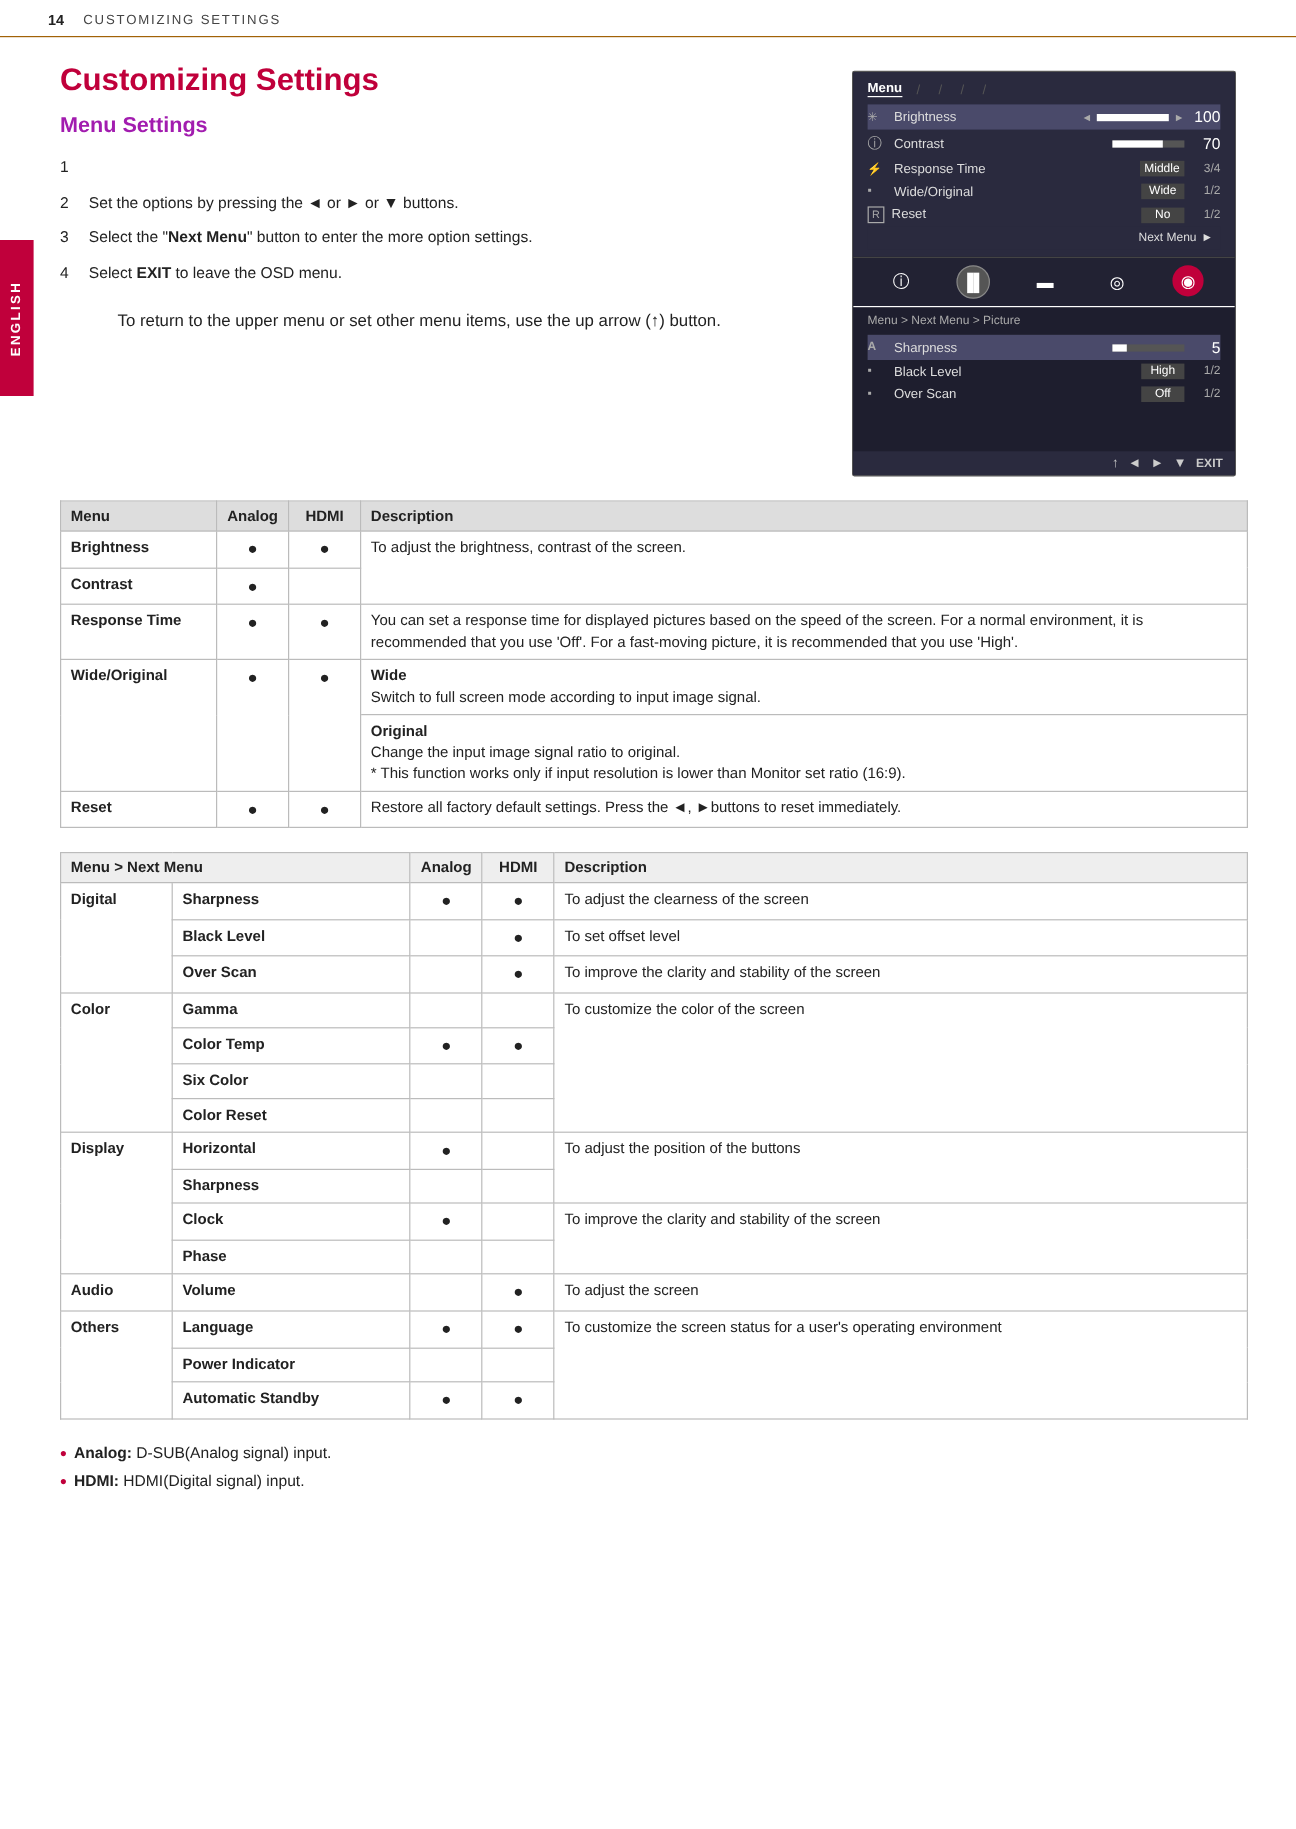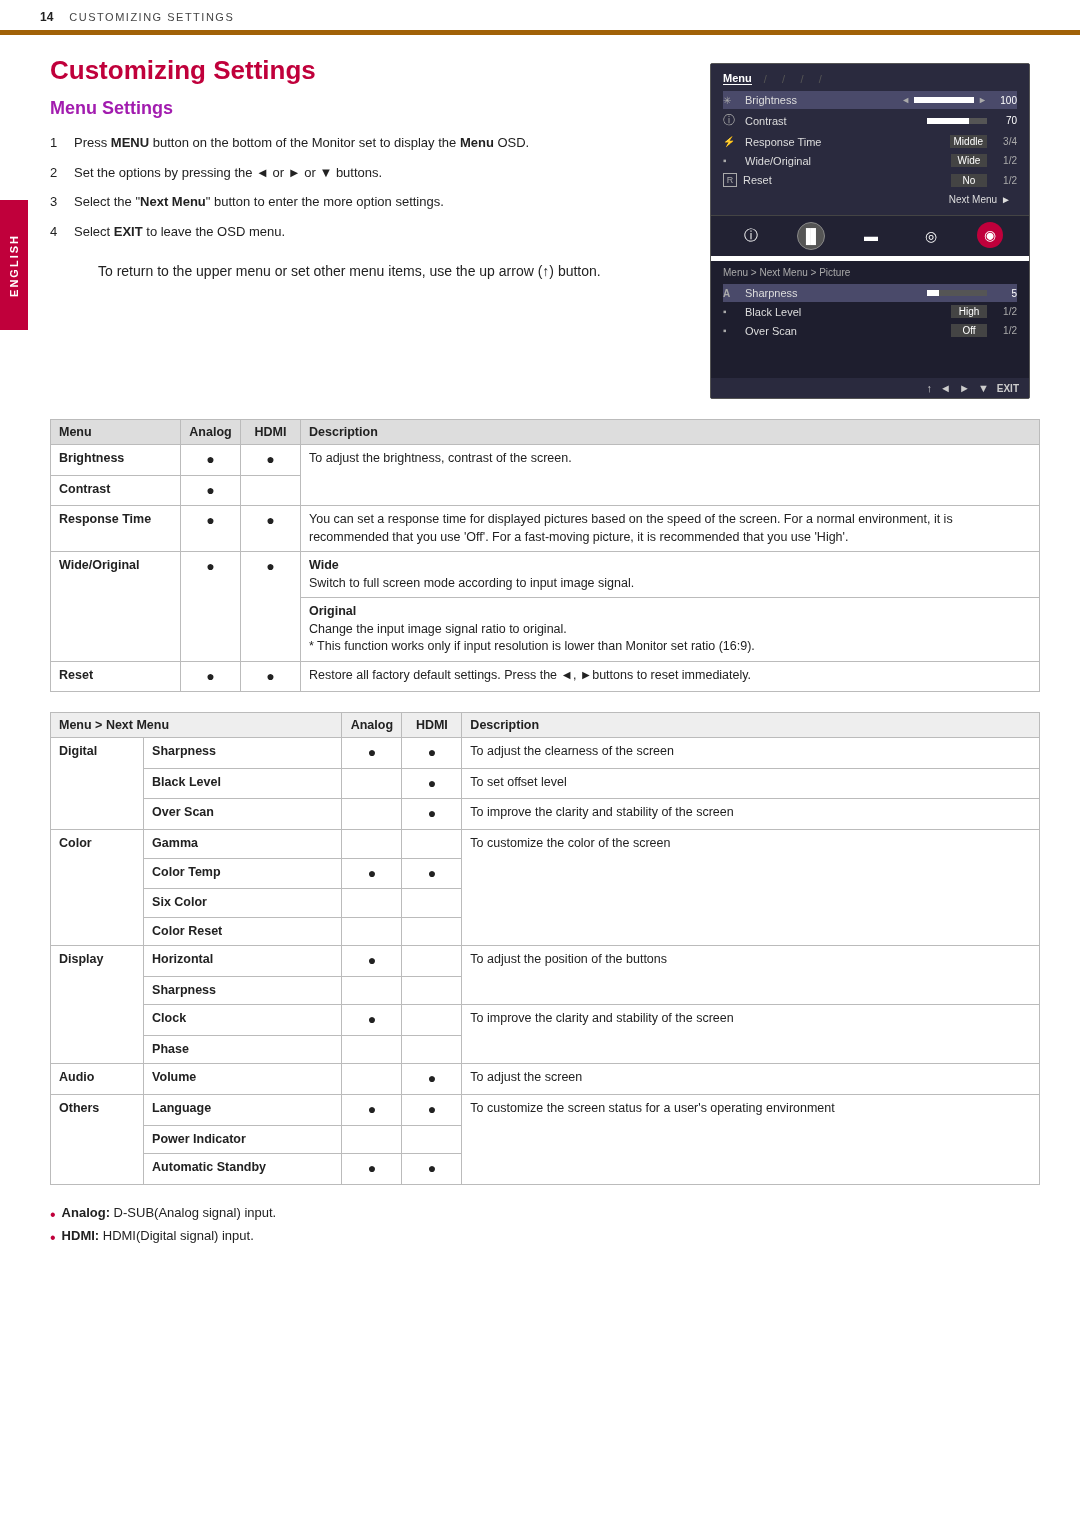--- a/index.html
+++ b/index.html
@@ -11,21 +11,21 @@
       width: 1080px;
       min-height: 1524px;
       position: relative;
     }
 
     
     .page-header {
       display: flex;
       align-items: center;
       padding: 10px 40px 6px 40px;
-      border-bottom: 5px solid #a16207;
+      border-bottom: 1px solid #a16207;
       margin-bottom: 0;
     }
     .page-number {
       font-size: 12px;
       font-weight: bold;
       margin-right: 16px;
     }
     .page-header-title {
       font-size: 11px;
       letter-spacing: 1.5px;
@@ -185,21 +185,21 @@
     .osd-bar-fill {
       background: #fff;
       height: 100%;
     }
     .osd-arrow-right {
       color: #aaa;
       font-size: 9px;
     }
     .osd-value {
       color: #fff;
-      font-size: 10px;
+      font-size: 13px;
       margin-left: 6px;
       min-width: 24px;
       text-align: right;
     }
     .osd-value-box {
       background: #444;
       color: #fff;
       font-size: 10px;
       padding: 1px 4px;
       min-width: 36px;
@@ -241,21 +241,21 @@
       font-size: 14px;
       color: #fff;
     }
     .osd-icon-btn.active {
       background: #555;
       border: 1px solid #888;
     }
     .osd-submenu {
       background: #1e1e2e;
       padding: 6px 12px 10px 12px;
-      border-top: 5px solid #ffffff;
+      border-top: 1px solid #ffffff;
     }
     .osd-breadcrumb {
       font-size: 10px;
       color: #aaa;
       margin-bottom: 6px;
     }
     .osd-sub-row {
       display: flex;
       align-items: center;
       padding: 3px 0;
@@ -358,23 +358,20 @@
 
   <div class="top-section">
 
     <div class="left-col">
       <h1 class="page-title">Customizing Settings</h1>
       <h2 class="section-title">Menu Settings</h2>
 
       <ol class="numbered-list">
         <li>
           <span class="num">1</span>
-          <span class="list-text">
-            Press <strong>MENU</strong> button on the bottom of the Monitor set to display the <strong>Menu</strong> OSD.
-          </span>
         </li>
         <li>
           <span class="num">2</span>
           <span class="list-text">
             Set the options by pressing the ◄ or ► or ▼ buttons.
           </span>
         </li>
         <li>
           <span class="num">3</span>
           <span class="list-text">

